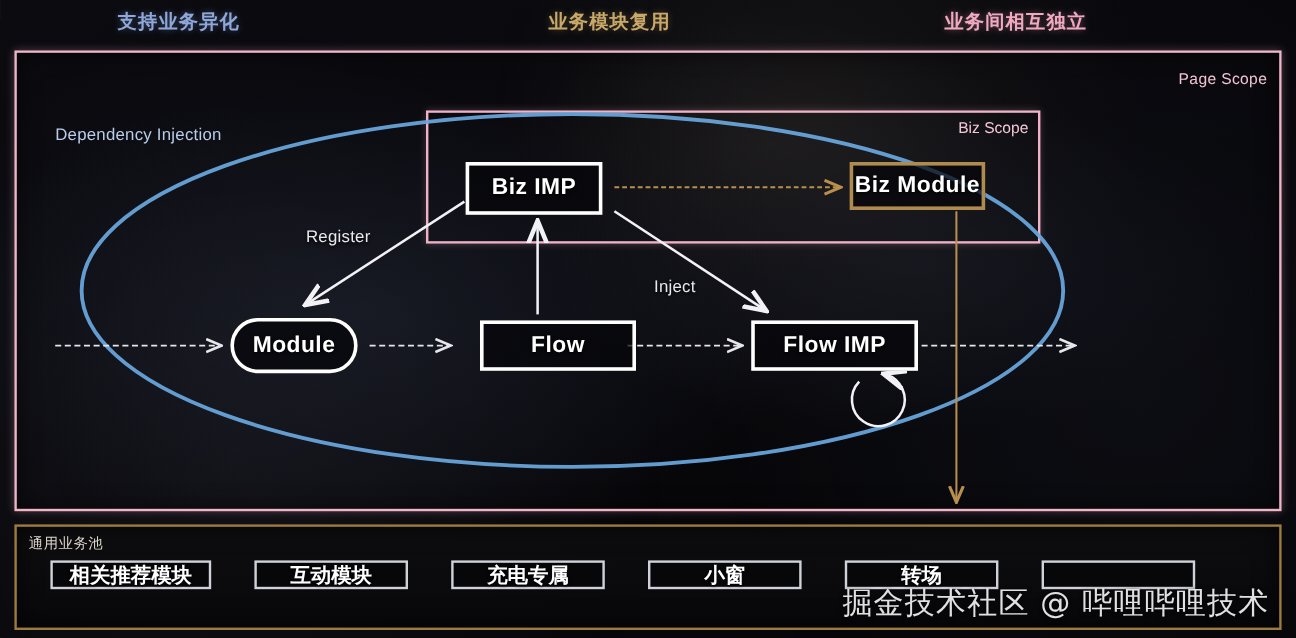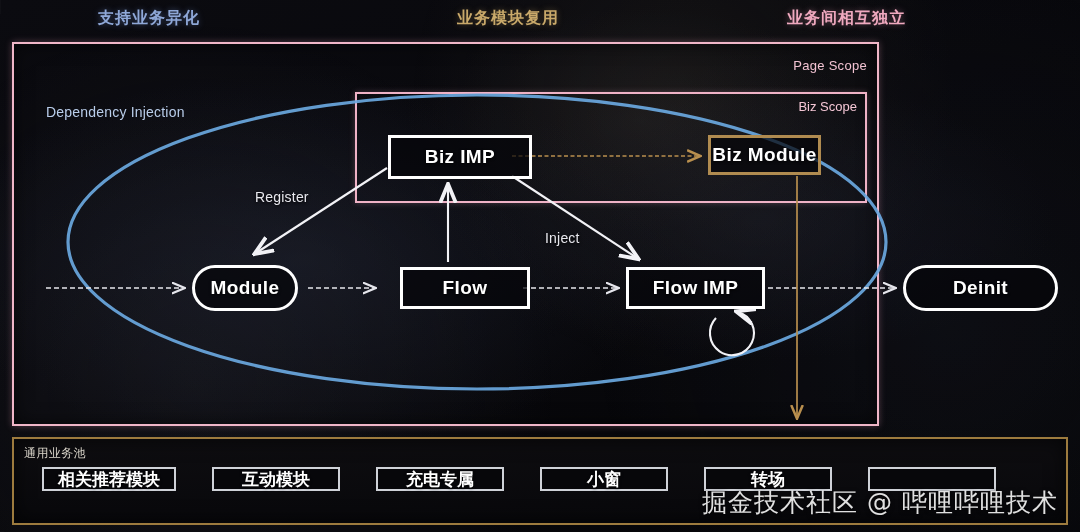--- a/index.html
+++ b/index.html
@@ -36,21 +36,21 @@
     font-size: 16px; font-weight: 700; letter-spacing: 1px;
     white-space: nowrap;
   }
   #h-blue { left: 98px;  color: #8fa8d8; text-shadow: 0 0 6px rgba(120,150,220,.45); }
   #h-gold { left: 457px; color: #c9a96a; text-shadow: 0 0 6px rgba(200,165,100,.35); }
   #h-pink { left: 787px; color: #f0a9bf; text-shadow: 0 0 6px rgba(240,160,190,.40); }
 
   
   #page-scope {
     position: absolute; left: 12px; top: 42px;
-    width: 867px; height: 384px;
+    width: 1056px; height: 384px;
     border: 2px solid #f0b6c8;
     box-shadow: 0 0 7px rgba(240,170,195,.30), inset 0 0 18px rgba(0,0,0,.55);
   }
   #page-scope-label {
     position: absolute; right: 10px; top: 14px;
     font-size: 13px; color: #f2c3d2; letter-spacing:.3px;
   }
 
   
   #biz-scope {
@@ -77,21 +77,21 @@
     position: absolute;
     display: flex; align-items: center; justify-content: center;
     color: #fff; font-weight: 700; letter-spacing: .4px;
     background: rgba(6,6,10,.72);
     text-shadow: 0 1px 3px rgba(0,0,0,.9);
   }
   .node.white  { border: 3px solid #ffffff; }
   .node.gold   { border: 3px solid #b08b50; }
   .node.round  { border-radius: 26px; }
 
-  #n-bizimp    { left:388px; top:135px; width:144px; height:44px; font-size:19px; }
+  #n-bizimp    { left:388px; top:135px; width:114px; height:44px; font-size:19px; }
   #n-bizmodule { left:708px; top:135px; width:113px; height:40px; font-size:19px; }
   #n-module    { left:192px; top:265px; width:106px; height:46px; font-size:19px; }
   #n-flow      { left:383px; top:267px; width:130px; height:42px; font-size:19px;margin-left:17px; }
   #n-flowimp   { left:626px; top:267px; width:139px; height:42px; font-size:19px; }
   #n-deinit    { left:903px; top:265px; width:155px; height:46px; font-size:19px; }
 
   .edge-label {
     position:absolute; color:#e8e8ee; font-size:14px; letter-spacing:.2px;
     text-shadow:0 1px 3px rgba(0,0,0,.95);
   }
@@ -186,21 +186,20 @@
     <line x1="797" y1="176" x2="797" y2="418" stroke="#b98f4e" stroke-width="1.7" marker-end="url(#ah-gold)"></line>
 
     <path d="M 716,318 a 22,22 0 1 0 22,-6" fill="none" stroke="#f2f2f6" stroke-width="2.1" stroke-dasharray="0" marker-end="url(#ah-white-solid)"></path>
   </svg>
 
   <div class="node white" id="n-bizimp">Biz IMP</div>
   <div class="node gold" id="n-bizmodule">Biz Module</div>
   <div class="node white round" id="n-module">Module</div>
   <div class="node white" id="n-flow">Flow</div>
   <div class="node white" id="n-flowimp">Flow IMP</div>
-  <div class="node white round" id="n-deinit">Deinit</div>
 
   <div class="edge-label" id="lbl-register">Register</div>
   <div class="edge-label" id="lbl-inject">Inject</div>
 
   <div id="pool">
     <div id="pool-label">通用业务池</div>
     <div id="pool-items">
       <div class="pool-item">相关推荐模块</div>
       <div class="pool-item">互动模块</div>
       <div class="pool-item">充电专属</div>

